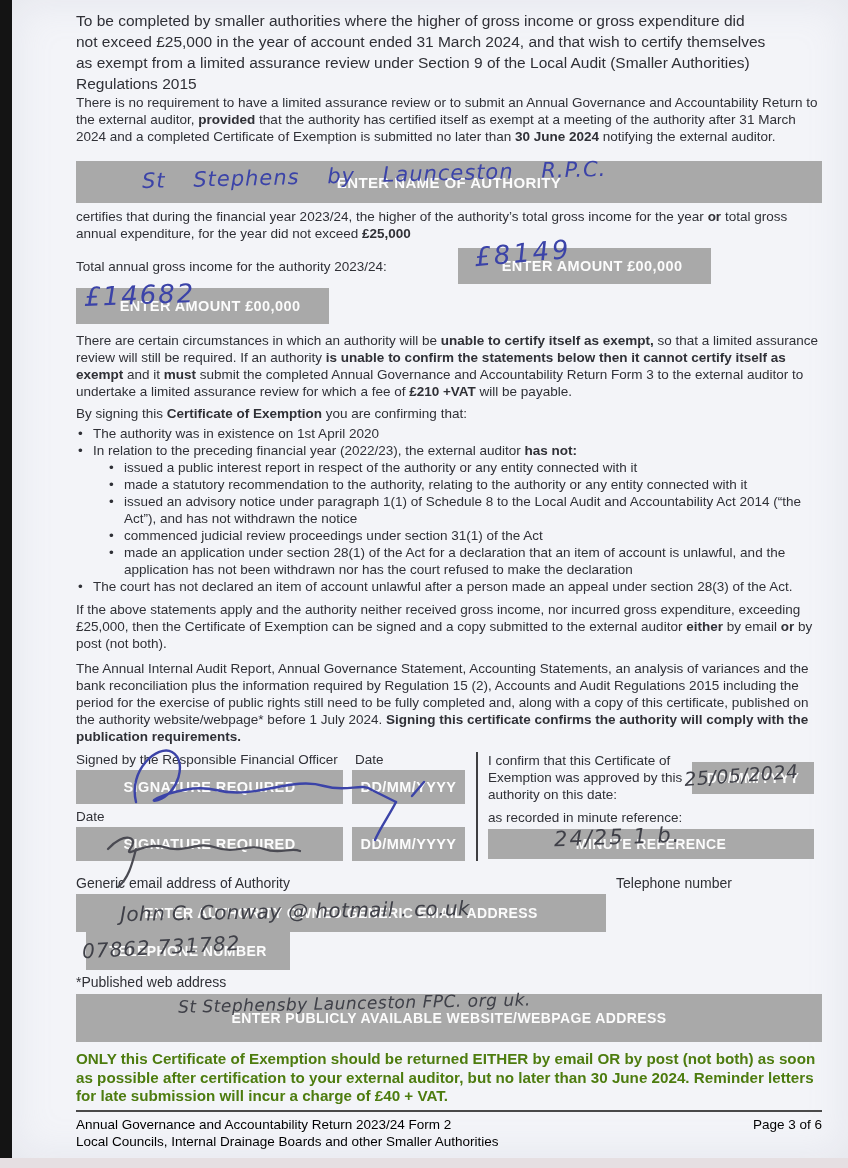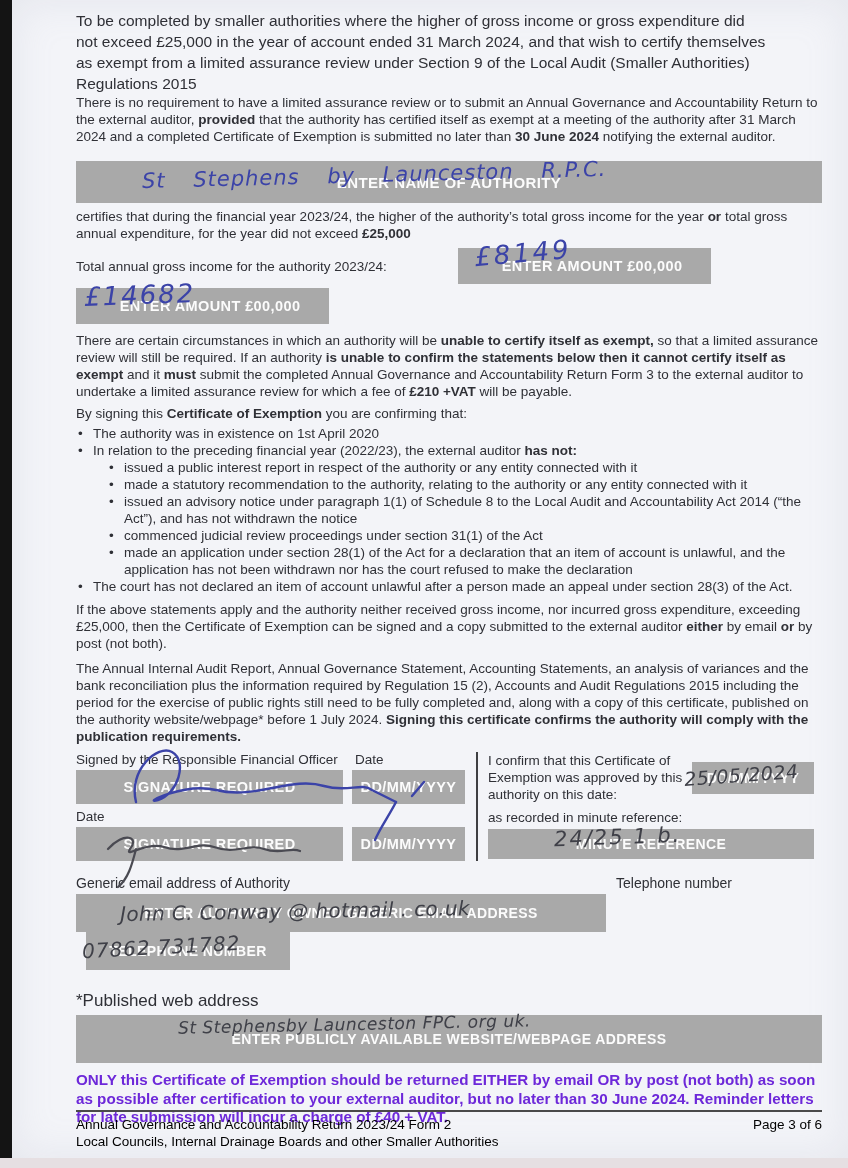--- a/index.html
+++ b/index.html
@@ -58,24 +58,24 @@
   .confirm-text{width:198px;font-size:13.5px;line-height:17px;flex:none;}
   .approved-box{width:122px;height:32px;margin-left:6px;margin-top:10px;font-size:14px;}
   .minute-label{font-size:13.5px;margin-top:7px;}
   .minute-box{margin-top:4px;height:30px;font-size:14px;width:326px;}
 
   .contact-labels{display:flex;margin-top:14px;font-size:14px;}
   .contact-email-l{width:540px;flex:none;}
   .contact-boxes{display:flex;margin-top:3px;flex-direction:column;}
   .email-box{width:530px;height:38px;font-size:14px;}
   .phone-box{width:204px;height:38px;margin-left:10px;font-size:14px;}
-  .web-label{margin-top:21px;font-size:17px;}
+  .web-label{margin-top:4px;font-size:14px;}
   .web-box{margin-top:4px;height:48px;font-size:14px;width:746px;}
 
-  .only-para{margin-top:8px;font-size:15.2px;font-weight:bold;line-height:18.5px;color:#6d28d9;}
+  .only-para{margin-top:8px;font-size:15.2px;font-weight:bold;line-height:18.5px;color:#4d7c0f;}
 
   .footer-block{position:absolute;left:64px;right:26px;bottom:8px;}
   .rule{border-top:2px solid #4a4a4a;}
   .footer{display:flex;justify-content:space-between;margin-top:4px;font-size:13.5px;}
   .footer-line{line-height:17px;}
 
   .ink{
     position:absolute;font-family:"DejaVu Sans", sans-serif;font-style:italic;
     white-space:nowrap;pointer-events:none;font-weight:normal;z-index:3;
   }

